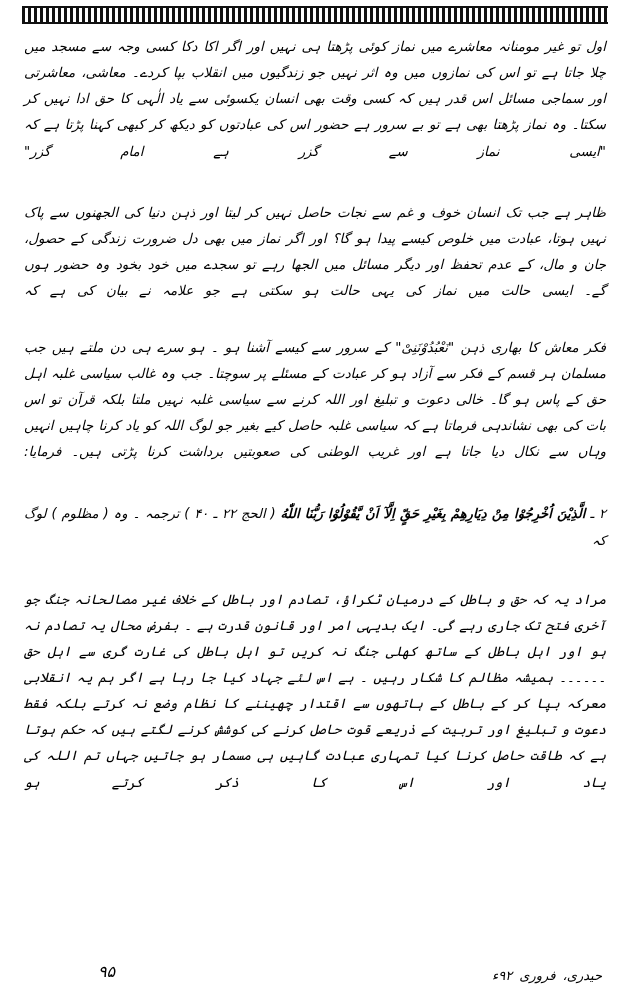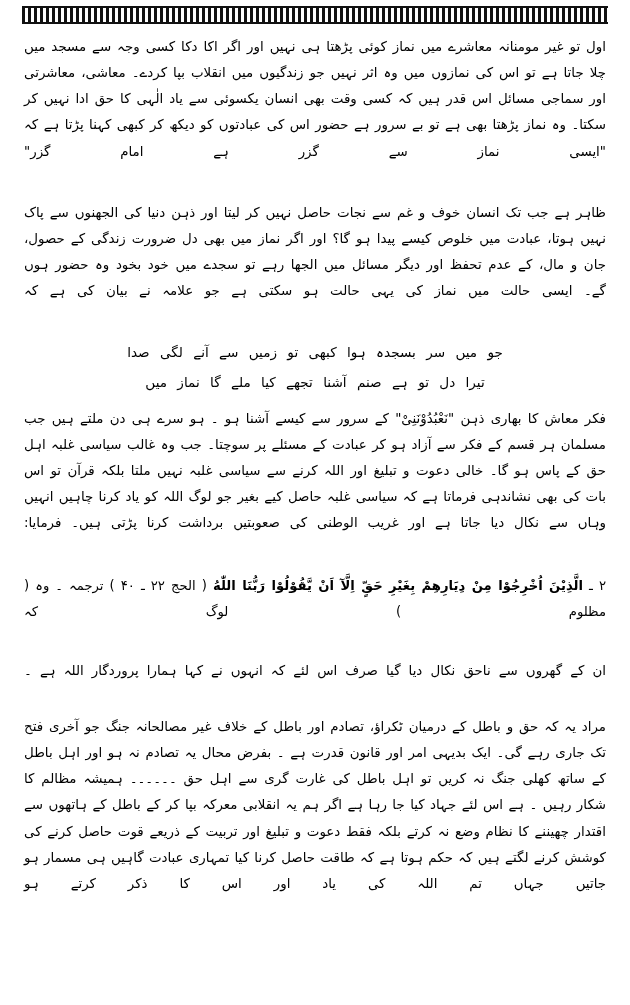--- a/index.html
+++ b/index.html
@@ -33,20 +33,21 @@
     border-bottom: 2px solid #111;
   }
 
   
   .page {
     position: absolute;
     top: 34px;
     right: 24px;
     left: 24px;
     bottom: 18px;
+    font-style: italic;
   }
 
   .para {
     direction: rtl;
     text-align: justify;
     text-align-last: right;
     font-size: 13.4px;
     line-height: 1.95;
     margin: 0 0 9px 0;
     word-spacing: 1px;
@@ -109,35 +110,34 @@
 <body>
 
 <div class="top-band"></div>
 
 <div class="page">
 
   <p class="para">اول تو غیر مومنانہ معاشرے میں نماز کوئی پڑھتا ہی نہیں اور اگر اکا دکا کسی وجہ سے مسجد میں چلا جاتا ہے تو اس کی نمازوں میں وہ اثر نہیں جو زندگیوں میں انقلاب بپا کردے۔ معاشی، معاشرتی اور سماجی مسائل اس قدر ہیں کہ کسی وقت بھی انسان یکسوئی سے یاد الٰہی کا حق ادا نہیں کر سکتا۔ وہ نماز پڑھتا بھی ہے تو بے سرور ہے حضور اس کی عبادتوں کو دیکھ کر کبھی کہنا پڑتا ہے کہ     "ایسی نماز سے گزر ہے امام گزر"</p>
 
   <p class="para tight">ظاہر ہے جب تک انسان خوف و غم سے نجات حاصل نہیں کر لیتا اور ذہن دنیا کی الجھنوں سے پاک نہیں ہوتا، عبادت میں خلوص کیسے پیدا ہو گا؟ اور اگر نماز میں بھی دل ضرورت زندگی کے حصول، جان و مال، کے عدم تحفظ اور دیگر مسائل میں الجھا رہے تو سجدے میں خود بخود وہ حضور ہوں گے۔ ایسی حالت میں نماز کی یہی حالت ہو سکتی ہے جو علامہ نے بیان کی ہے کہ</p>
 
-  <div class="verse">
-    <div>جو میں سر بسجدہ ہوا کبھی تو زمیں سے آنے لگی صدا</div>
-    <div>تیرا دل تو ہے صنم آشنا تجھے کیا ملے گا نماز میں</div>
-  </div>
 
   <p class="para">فکر معاش کا بھاری ذہن "نَعْبُدُوْنَنِیْ" کے سرور سے کیسے آشنا ہو ۔ ہو سرے ہی دن ملتے ہیں جب مسلمان ہر قسم کے فکر سے آزاد ہو کر عبادت کے مسئلے پر سوچتا۔ جب وہ غالب سیاسی غلبہ اہل حق کے پاس ہو گا۔ خالی دعوت و تبلیغ اور اللہ کرنے سے سیاسی غلبہ نہیں ملتا بلکہ قرآن تو اس بات کی بھی نشاندہی فرماتا ہے کہ سیاسی غلبہ حاصل کیے بغیر جو لوگ اللہ کو یاد کرنا چاہیں انہیں وہاں سے نکال دیا جاتا ہے اور غریب الوطنی کی صعوبتیں برداشت کرنا پڑتی ہیں۔ فرمایا:</p>
 
   <p class="numbered">
     <span>۲ ـ</span>
     <b>الَّذِيْنَ اُخْرِجُوْا مِنْ دِيَارِهِمْ بِغَيْرِ حَقٍّ اِلَّآ اَنْ يَّقُوْلُوْا رَبُّنَا اللّٰهُ</b>
     <span>( الحج ۲۲ ـ ۴۰ )</span>
     <span>ترجمہ ۔ وہ ( مظلوم ) لوگ کہ</span>
   </p>
 
-  <p class="para tight">ان کے گھروں سے ناحق نکال دیا گیا صرف اس لئے کہ انہوں نے کہا ہمارا پروردگار اللہ ہے ۔</p>
 
 
 
 
   <p class="para">مراد یہ کہ حق و باطل کے درمیان ٹکراؤ، تصادم اور باطل کے خلاف غیر مصالحانہ جنگ جو آخری فتح تک جاری رہے گی۔ ایک بدیہی امر اور قانون قدرت ہے ۔ بفرض محال یہ تصادم نہ ہو اور اہل باطل کے ساتھ کھلی جنگ نہ کریں تو اہل باطل کی غارت گری سے اہل حق ۔۔۔۔۔۔ ہمیشہ مظالم کا شکار رہیں ۔ ہے اس لئے جہاد کیا جا رہا ہے اگر ہم یہ انقلابی معرکہ بپا کر کے باطل کے ہاتھوں سے اقتدار چھیننے کا نظام وضع نہ کرتے بلکہ فقط دعوت و تبلیغ اور تربیت کے ذریعے قوت حاصل کرنے کی کوشش کرنے لگتے ہیں کہ حکم ہوتا ہے کہ طاقت حاصل کرنا کیا تمہاری عبادت گاہیں ہی مسمار ہو جاتیں جہاں تم اللہ کی یاد اور اس کا ذکر کرتے ہو</p>
 
+  <div class="footer">
+    <div class="page-number">۹۵</div>
+    <div class="imprint">حیدری، فروری ۹۲ء</div>
+  </div>
 
 </div>
 
 </body></html>

